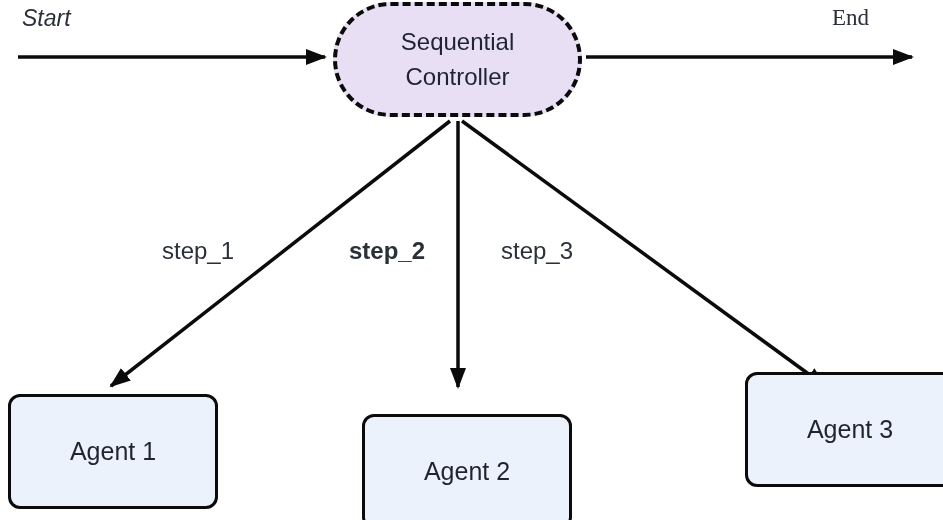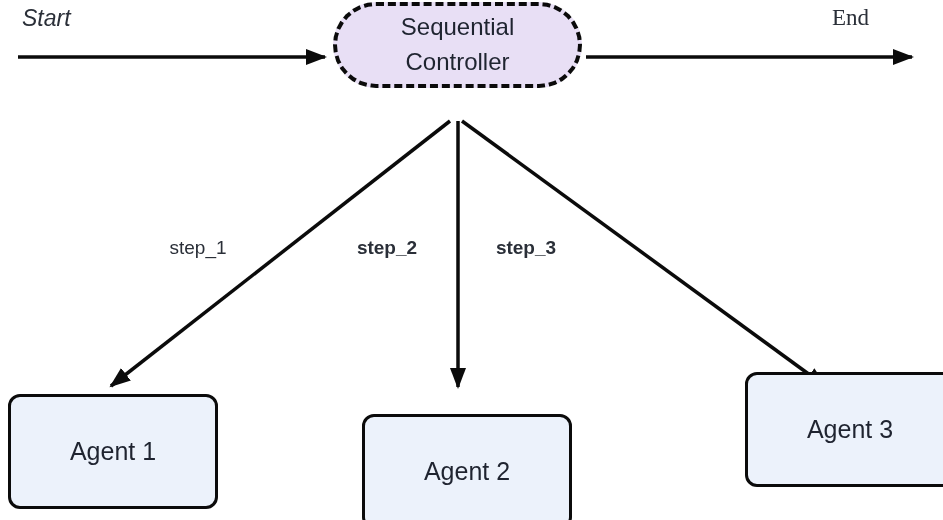--- a/index.html
+++ b/index.html
@@ -20,21 +20,21 @@
   }
   .edges{position:absolute;left:0;top:0;width:943px;height:520px;}
   .edges line{stroke:var(--stroke);stroke-width:3.5;}
   .node{
     position:absolute;
     display:flex;align-items:center;justify-content:center;
     text-align:center;
     color:var(--text);
   }
   .controller{
-    left:333px;top:2px;width:249px;height:86px;
+    left:333px;top:2px;width:249px;height:115px;
     background:var(--controller-fill);
     border:4px dashed var(--stroke);
     border-radius:58px;
     font-size:24px;line-height:1.45;
   }
   .controller .label{width:150px;}
   .agent{
     width:210px;height:115px;
     background:var(--agent-fill);
     border:3.5px solid var(--stroke);
@@ -49,28 +49,28 @@
     font-size:23px;
     color:#2a2f38;
     white-space:nowrap;
   }
   .start-label{left:22px;top:5px;font-style:italic;}
   .end-label{left:832px;top:5px;font-family:Liberation Serif, serif;}
   .edge-label{
     position:absolute;
     width:100px;top:237px;
     text-align:center;
-    font-size:19px;
+    font-size:24px;
     color:#2a2f38;
     background:rgba(255,255,255,0.85);
     white-space:nowrap;
   }
   .step1{left:148px;}
   .step2{left:337px;font-weight:bold;}
-  .step3{left:476px;font-weight:bold;}
+  .step3{left:487px;}
 </style>
 </head>
 <body>
 
 <div class="canvas">
 
   <svg class="edges" viewBox="0 0 943 520" xmlns="http://www.w3.org/2000/svg">
     <defs>
       <marker id="arrowhead" markerUnits="userSpaceOnUse" markerWidth="24" markerHeight="18" refX="19" refY="8" orient="auto">
         <path d="M0,0 L21,8 L0,16 Z" fill="#0b0b0b"></path>

